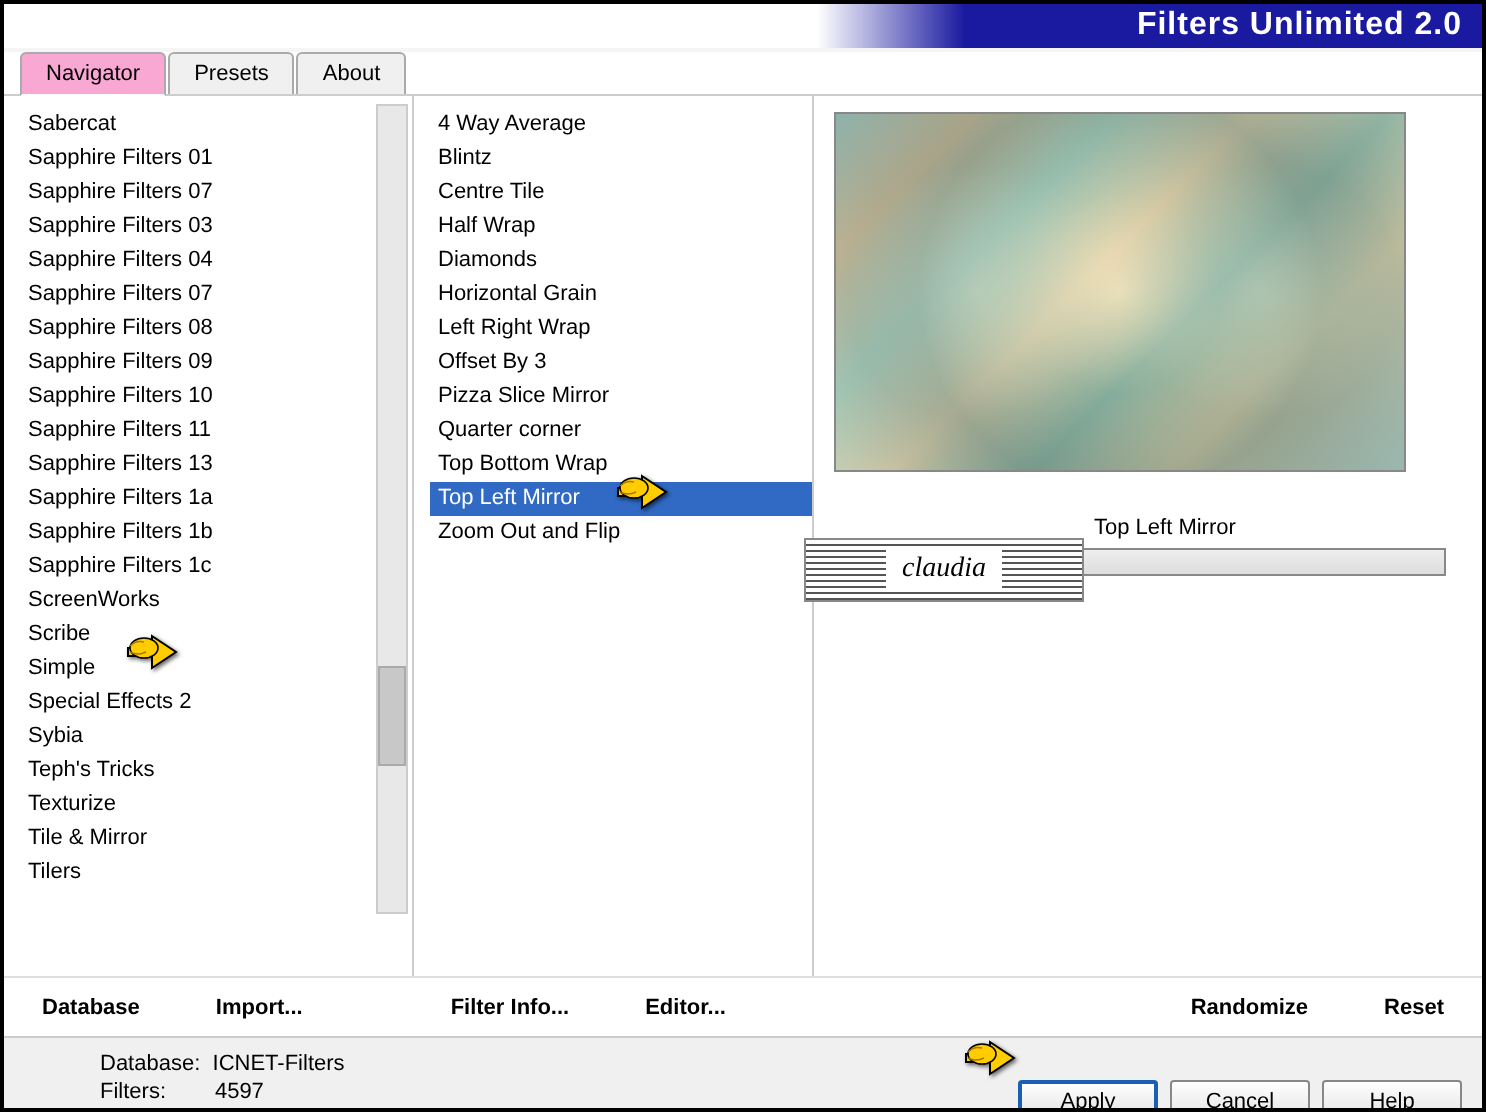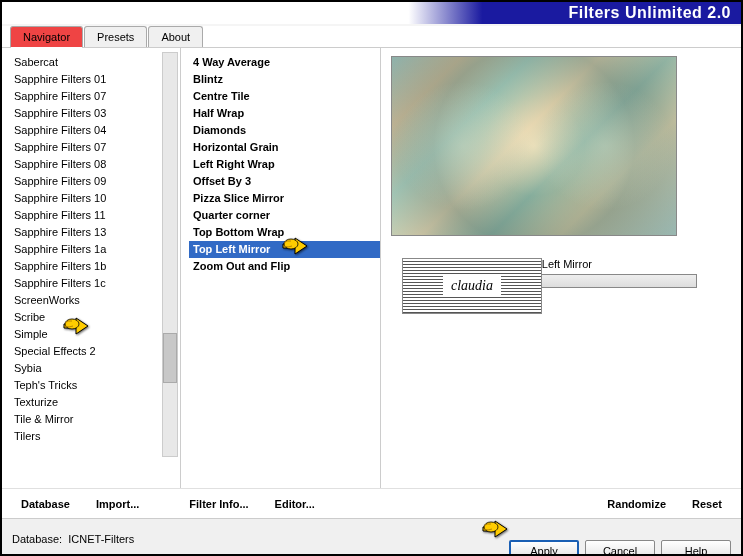--- a/index.html
+++ b/index.html
@@ -3,51 +3,51 @@
 <meta charset="utf-8">
 <style>
   * { box-sizing: border-box; margin: 0; padding: 0; }
   body { font-family: "Tahoma", "Segoe UI", sans-serif; font-size: 11px; background: #f5f5f5; width: 743px; height: 556px; border: 2px solid #000; position: relative; overflow: hidden; }
   
   .header { background: linear-gradient(to right, #fff 0%, #fff 55%, #1a1aa0 65%, #1a1aa0 100%); height: 22px; display: flex; justify-content: flex-end; align-items: center; padding-right: 10px; }
   .header-title { font-weight: bold; font-size: 16px; color: #fff; letter-spacing: 0.5px; }
   
   .tabs { display: flex; background: #fff; border-bottom: 1px solid #ccc; padding-left: 8px; margin-top: 2px; }
   .tab { padding: 4px 12px; border: 1px solid #aaa; border-bottom: none; border-radius: 3px 3px 0 0; background: #f0f0f0; margin-right: 1px; cursor: pointer; font-size: 11px; }
-  .tab.active { background: #ef4444; position: relative; z-index: 2; border-bottom: 1px solid #fff; margin-bottom: -1px; }
+  .tab.active { background: #f9a8d4; position: relative; z-index: 2; border-bottom: 1px solid #fff; margin-bottom: -1px; }
   
   .content { display: flex; background: #fff; height: 440px; }
   
-  .col1 { width: 179px; border-right: 1px solid #ccc; padding: 6px 0 0 8px; position: relative; }
-  .col2 { width: 200px; border-right: 1px solid #ccc; padding: 6px 0 0 8px; position: relative; font-weight: bold; }
+  .col1 { width: 205px; border-right: 1px solid #ccc; padding: 6px 0 0 8px; position: relative; }
+  .col2 { width: 200px; border-right: 1px solid #ccc; padding: 6px 0 0 8px; position: relative; }
   .col3 { flex: 1; padding: 8px 10px 0 10px; position: relative; }
   
   .listbox { overflow-y: auto; height: 405px; position: relative; }
   .list-item { padding: 1px 4px; cursor: pointer; white-space: nowrap; line-height: 15px; }
   .list-item.selected { background: #316ac5; color: #fff; }
   
   .scrollbar-track { position: absolute; right: 2px; top: 4px; width: 16px; height: 405px; background: #e8e8e8; border: 1px solid #ccc; }
   .scrollbar-thumb { position: absolute; left: 0; width: 14px; background: #c8c8c8; border: 1px solid #aaa; }
   
   .preview { width: 286px; height: 180px; border: 1px solid #888; background: linear-gradient(135deg, #7da8a8 0%, #d8b890 15%, #a8d0c0 30%, #e8d0a8 45%, #88b0a0 60%, #d8c8a0 75%, #8db0b0 100%); position: relative; overflow: hidden; }
   .preview::before { content:''; position:absolute; inset:0; background: radial-gradient(circle at 50% 50%, rgba(255,240,200,0.6) 0%, rgba(120,160,140,0.2) 30%, rgba(100,130,120,0.5) 60%, rgba(180,200,180,0.3) 100%);}
   .preview::after { content:''; position:absolute; inset:0; background: radial-gradient(ellipse 40% 60% at 25% 50%, rgba(200,220,200,0.5), transparent 60%), radial-gradient(ellipse 40% 60% at 75% 50%, rgba(200,220,200,0.5), transparent 60%);}
   
-  .watermark { position:absolute; left: 400px; top: 256px; width: 140px; height: 56px; background: repeating-linear-gradient(0deg, #555 0 1px, #fff 1px 3px); border:1px solid #888; display:flex; align-items:center; justify-content:center; z-index:50; }
+  .watermark { position:absolute; left: 400px; top: 267px; width: 140px; height: 32px; background: repeating-linear-gradient(0deg, #555 0 1px, #fff 1px 3px); border:1px solid #888; display:flex; align-items:center; justify-content:center; z-index:50; }
   .watermark-inner { background:#fff; padding:2px 8px; font-family: cursive; font-style:italic; font-size:14px; }
   
   .filter-label-row { display:flex; align-items:center; margin-top: 22px; }
   .filter-name { font-size: 11px; padding-left: 130px; }
   .progress-bar { margin-top: 4px; margin-left: 110px; width: 196px; height: 14px; border: 1px solid #888; background: linear-gradient(to bottom, #eee, #ddd); }
   
-  .mid-buttons { display:flex; gap: 4px; background:#fff; height: 30px; align-items:center; padding: 0 8px; border-top:1px solid #e0e0e0; }
+  .mid-buttons { display:flex; gap: 16px; background:#fff; height: 30px; align-items:center; padding: 0 8px; border-top:1px solid #e0e0e0; }
   .linkbtn { font-weight: bold; padding: 4px 10px; cursor:pointer; font-size:11px; border:1px solid transparent; }
   
   .statusbar { background:#f0f0f0; border-top:1px solid #ccc; padding: 4px 10px; display:flex; justify-content:space-between; align-items:center; height: 40px; }
-  .status-left { font-size:11px; line-height:14px; }
+  .status-left { font-size:11px; line-height:14px;margin-left:38px; }
   .status-right { display:flex; gap:6px; }
   
   .btn { min-width: 70px; height: 22px; border: 1px solid #888; background: linear-gradient(to bottom, #fff, #e0e0e0); cursor:pointer; font-size:11px; border-radius:2px;margin-top:24px; }
   .btn.primary { border: 2px solid #1a5fb4; }
   
   .pointer { position:absolute; width:28px; height:22px; z-index:100; pointer-events:none; }
   .pointer svg { filter: drop-shadow(1px 1px 1px rgba(0,0,0,0.6)); }
   
   .spacer { flex:1; }
 </style>
@@ -149,20 +149,21 @@
   <span class="linkbtn">Filter Info...</span>
   <span class="linkbtn">Editor...</span>
   <span class="spacer"></span>
   <span class="linkbtn">Randomize</span>
   <span class="linkbtn">Reset</span>
 </div>
 
 <div class="statusbar">
   <div class="status-left">
     <div><span>Database:</span>&nbsp;&nbsp;<span>ICNET-Filters</span></div>
+    <div><span>Filters:</span>&nbsp;&nbsp;&nbsp;&nbsp;&nbsp;&nbsp;&nbsp;&nbsp;<span>4597</span></div>
   </div>
   <div class="status-right">
     <div style="position:relative;">
       <button class="btn primary">Apply</button>
       <div class="pointer" style="left:-28px; top:0px;">
         <svg width="28" height="22" viewBox="0 0 28 22">
             <path d="M2 11 L14 11 L14 5 L26 13 L14 21 L14 15 L2 15 Z" fill="#ffcc00" stroke="#000" stroke-width="1"></path>
             <ellipse cx="10" cy="11" rx="7" ry="5" fill="#ffcc00" stroke="#000" stroke-width="0.8"></ellipse>
             <path d="M3 10 Q6 7 10 8 M3 13 Q7 15 11 13" fill="none" stroke="#aa7700" stroke-width="0.8"></path>
           </svg>

